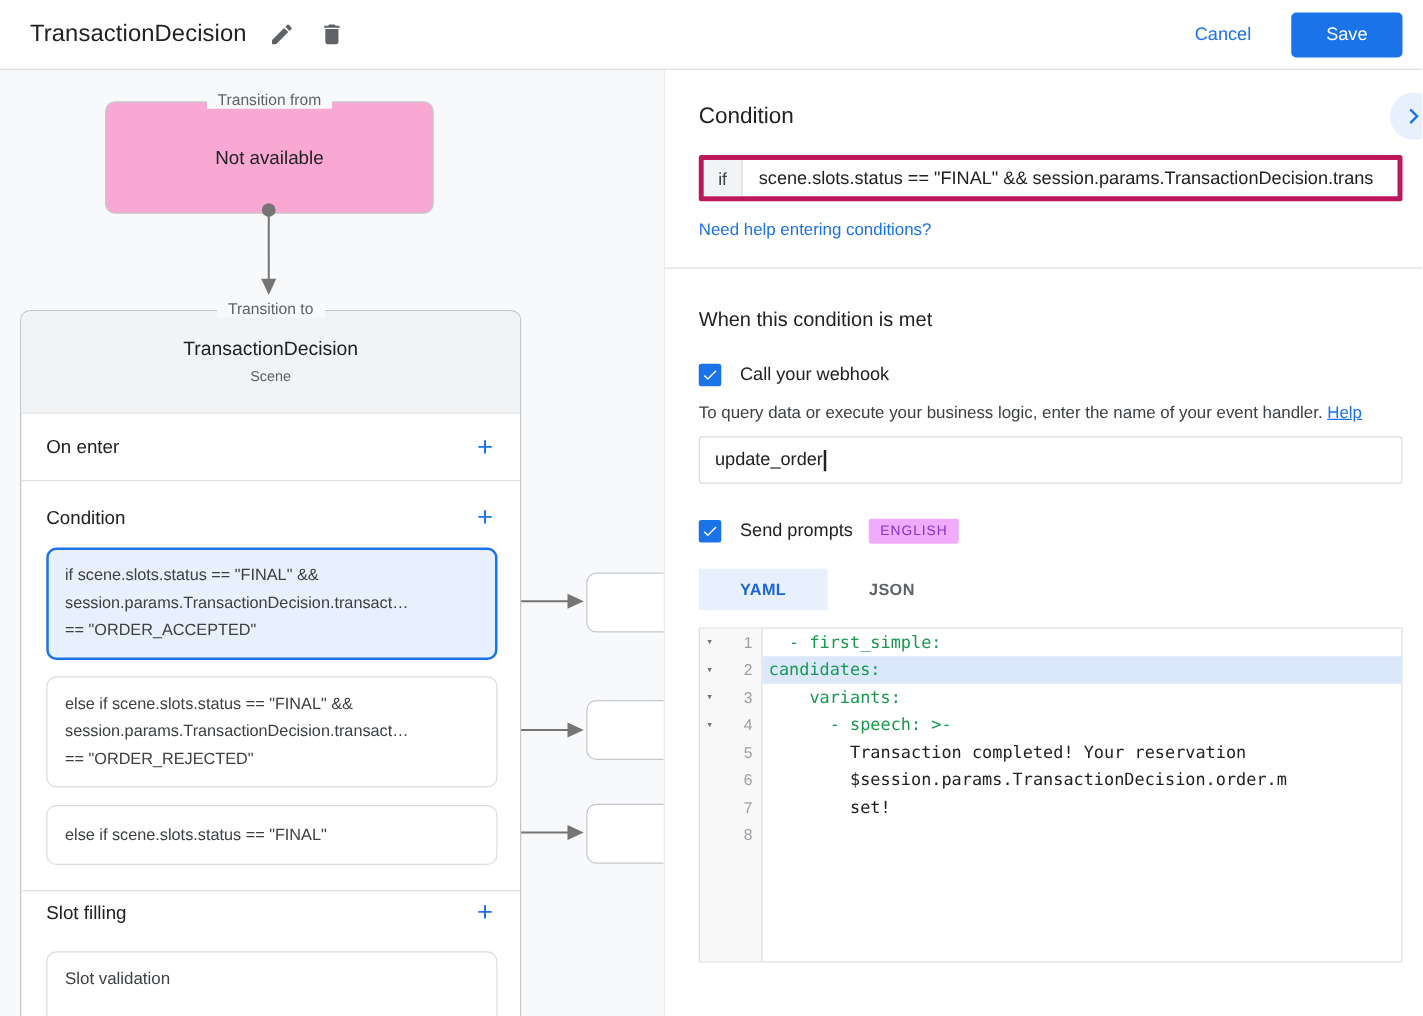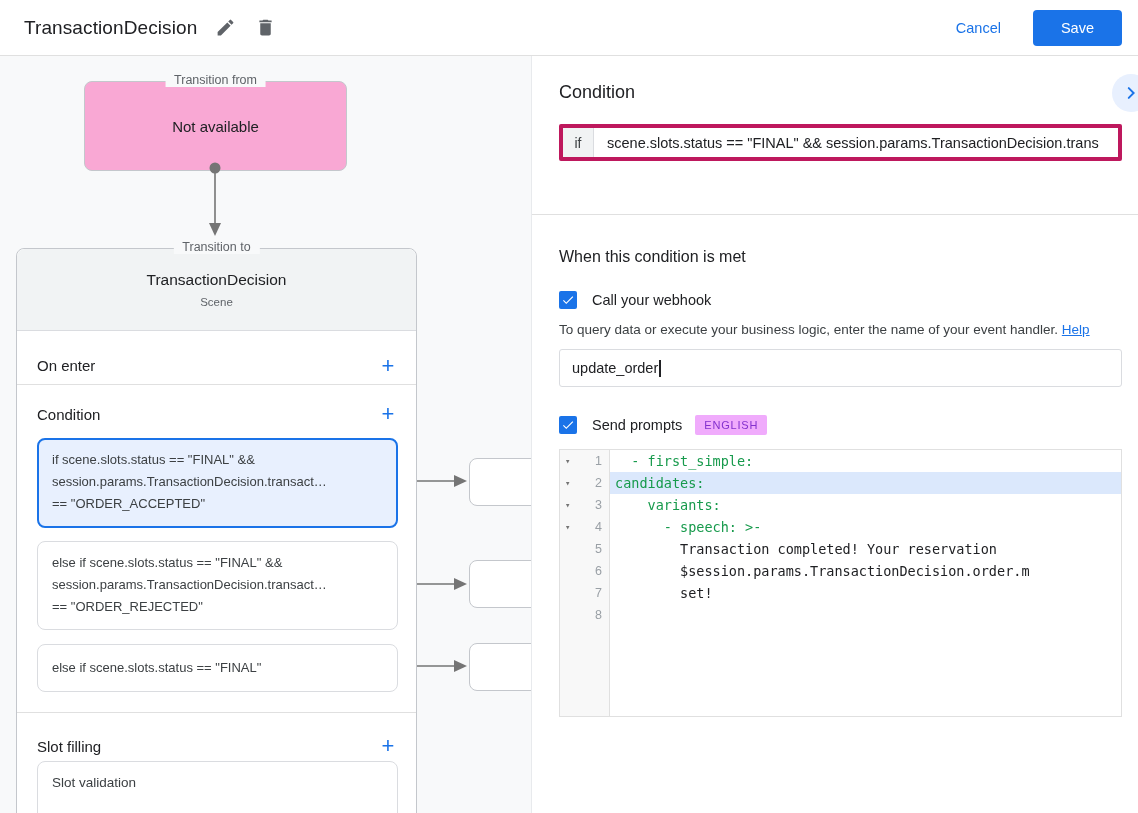--- a/index.html
+++ b/index.html
@@ -32,21 +32,21 @@
   .tfrom { left:84px; top:25px; width:263px; height:90px; }
   .tfrom .content { display:flex; align-items:center; justify-content:center; height:100%;
                     font-size:15px; color:#202124; }
 
   .tto { left:16px; top:192px; width:401px; height:600px; background:#fff; }
   .tto-header { height:82px; background:#f1f3f4; border-bottom:1px solid #dadce0;
                 border-radius:8px 8px 0 0; text-align:center; padding-top:22px; }
   .tto-header .scene-name { font-size:15.5px; color:#202124; }
   .tto-header .scene-type { font-size:11.5px; color:#5f6368; margin-top:7px; }
 
-  .sec-row { display:flex; align-items:center; justify-content:space-between; padding:16px 14px 0 20px; }
+  .sec-row { display:flex; align-items:center; justify-content:space-between; padding:0 14px 0 20px; }
   .sec-label { font-size:15px; color:#202124; }
   .plus { color:#1a73e8; font-size:22px; font-weight:300; line-height:1; width:28px; height:28px;
           display:flex; align-items:center; justify-content:center; cursor:pointer; }
   .row-onenter { height:54px; border-bottom:1px solid #e0e0e0; }
   .row-condlabel { height:52px; padding-top:6px; }
   .divider-h { border-top:1px solid #e0e0e0; }
 
   .cond-card { position:absolute; left:20px; width:361px; background:#fff; border:1px solid #dadce0;
                border-radius:8px; padding:10px 14px; font-size:13px; line-height:22px; color:#3c4043;
                cursor:pointer; }
@@ -217,20 +217,23 @@
         <span style="display:flex">
           <svg viewBox="0 0 24 24" width="18" height="18">
               <path d="M9 5.5l6.5 6.5L9 18.5" stroke="#1a73e8" stroke-width="2.6" fill="none" stroke-linecap="round"></path>
             </svg>
         </span>
       </button>
       <div class="if-row">
         <div class="if-prefix">if</div>
         <div class="if-value">scene.slots.status == "FINAL" &amp;&amp; session.params.TransactionDecision.trans</div>
       </div>
+      <div class="help-row">
+        <a class="link">Need help entering conditions?</a>
+      </div>
     </div>
 
     <div class="sec2">
       <h2>When this condition is met</h2>
 
       <div class="check-row">
         <span class="checkbox">
           <span style="display:flex">
             <svg viewBox="0 0 24 24" width="14" height="14">
                 <path d="M9 16.2L4.8 12l-1.4 1.4L9 19 21 7l-1.4-1.4z" fill="#fff"></path>
@@ -253,20 +256,24 @@
           <span style="display:flex">
             <svg viewBox="0 0 24 24" width="14" height="14">
                 <path d="M9 16.2L4.8 12l-1.4 1.4L9 19 21 7l-1.4-1.4z" fill="#fff"></path>
               </svg>
           </span>
         </span>
         <span class="check-label">Send prompts</span>
         <span class="badge">ENGLISH</span>
       </div>
 
+      <div class="tabs">
+        <div class="tab active">YAML</div>
+        <div class="tab">JSON</div>
+      </div>
 
       <div class="editor">
         <div class="gutter">
           <div class="gutter-row">
               <span class="fold">▾</span>
               <span class="lnum">1</span>
             </div>
           <div class="gutter-row">
               <span class="fold">▾</span>
               <span class="lnum">2</span>

